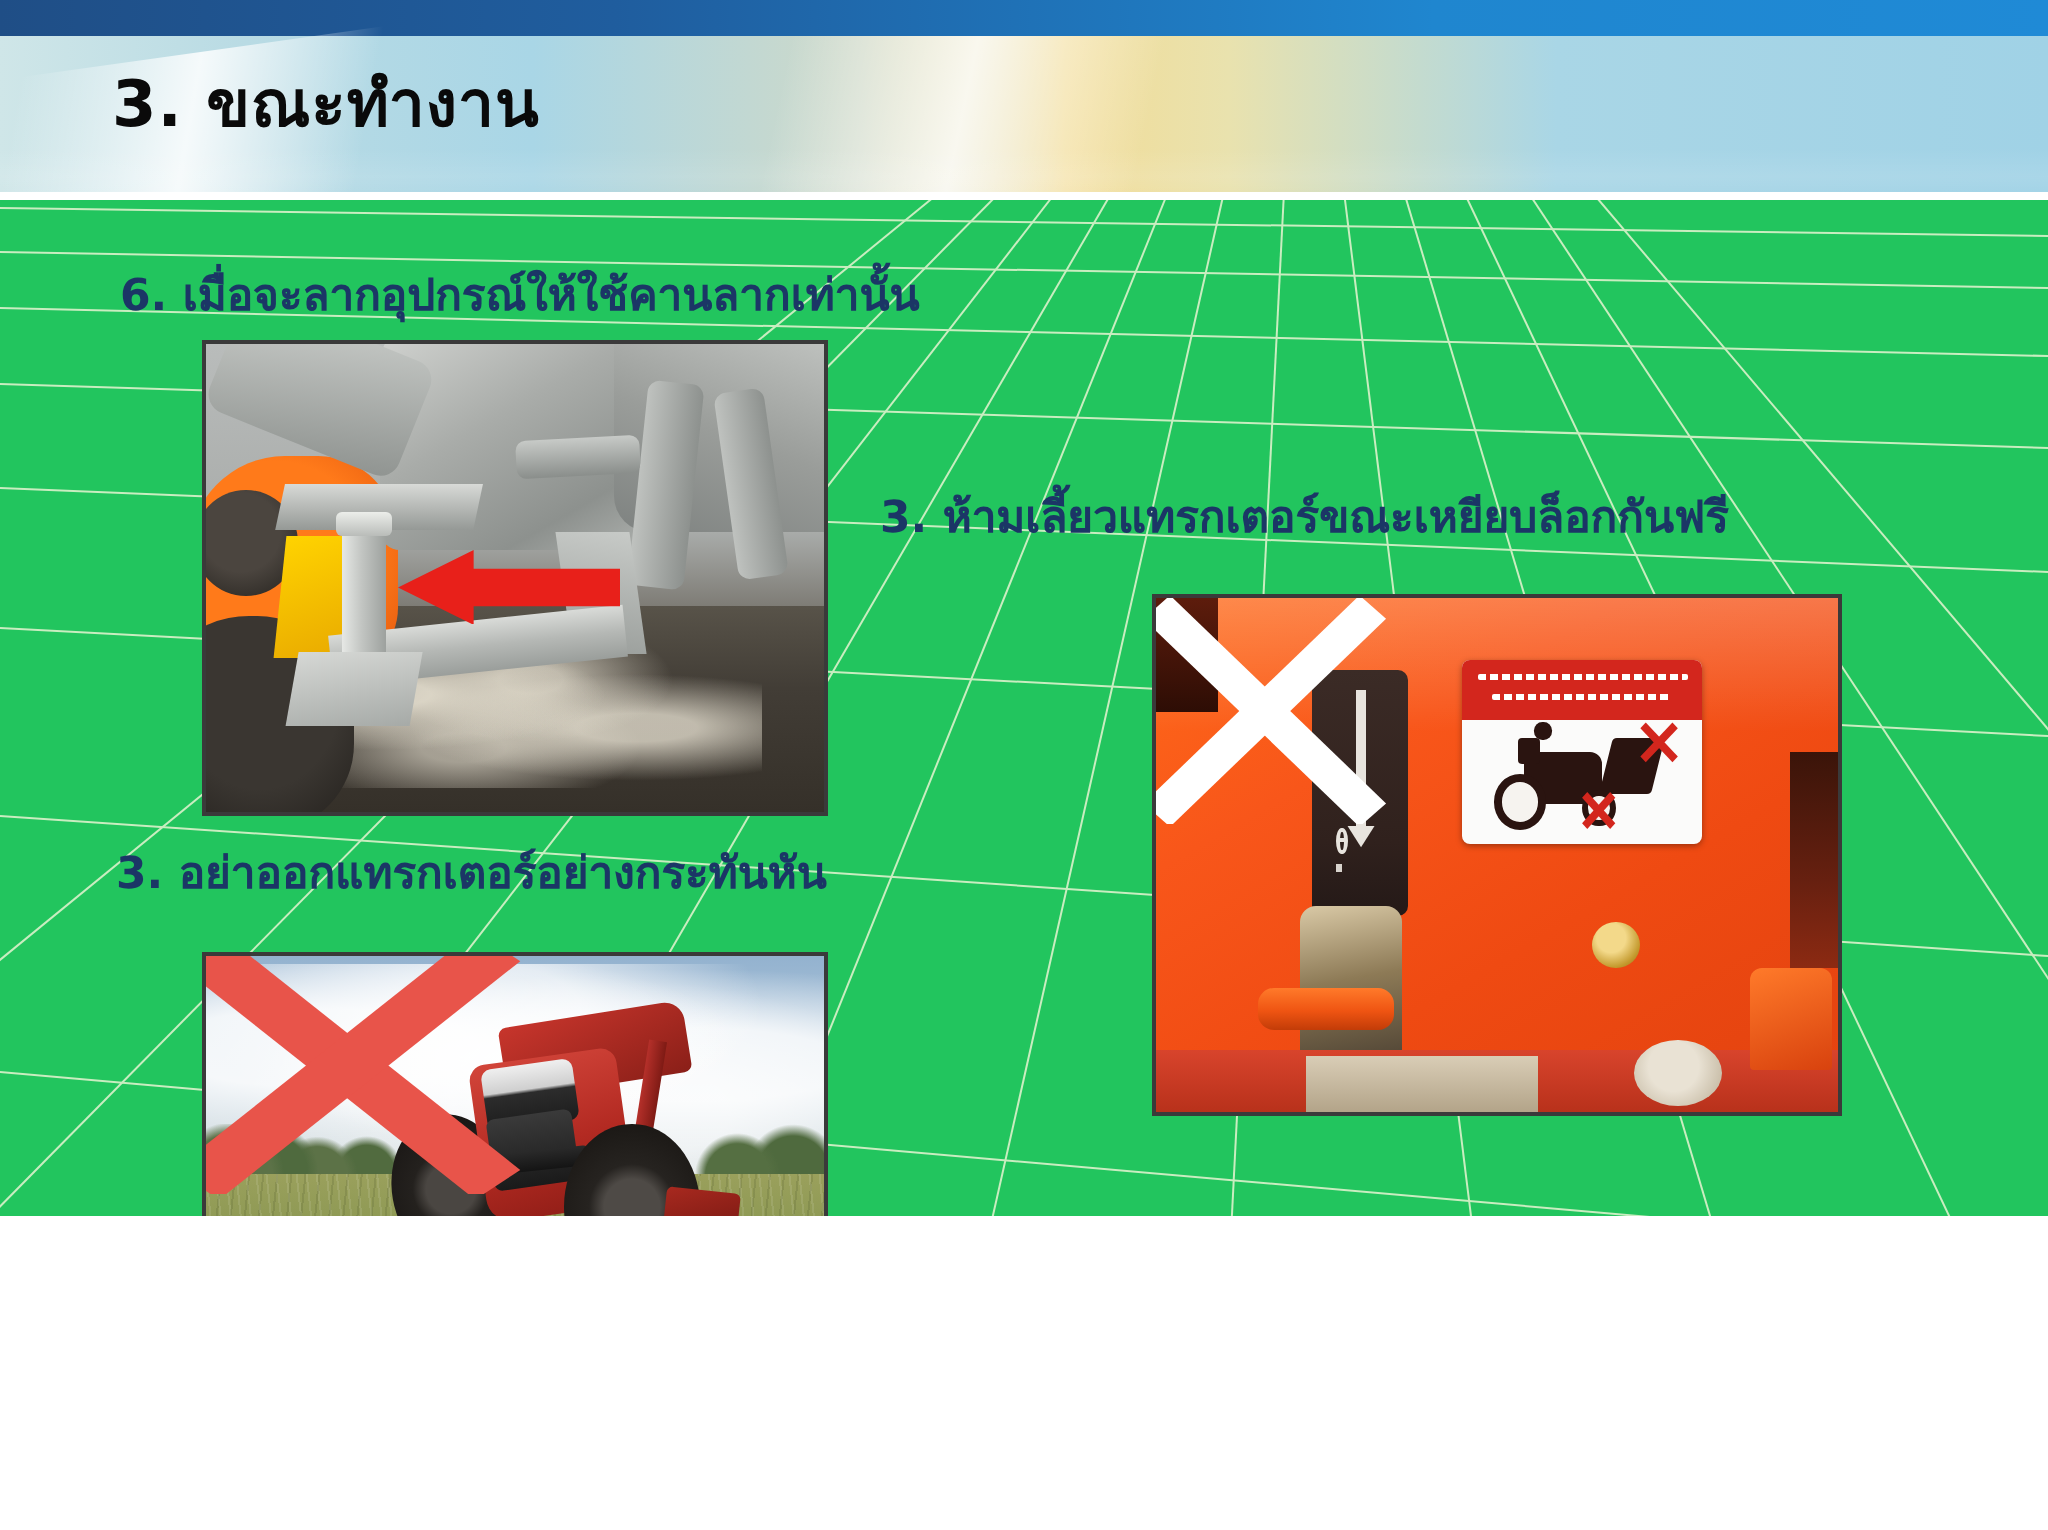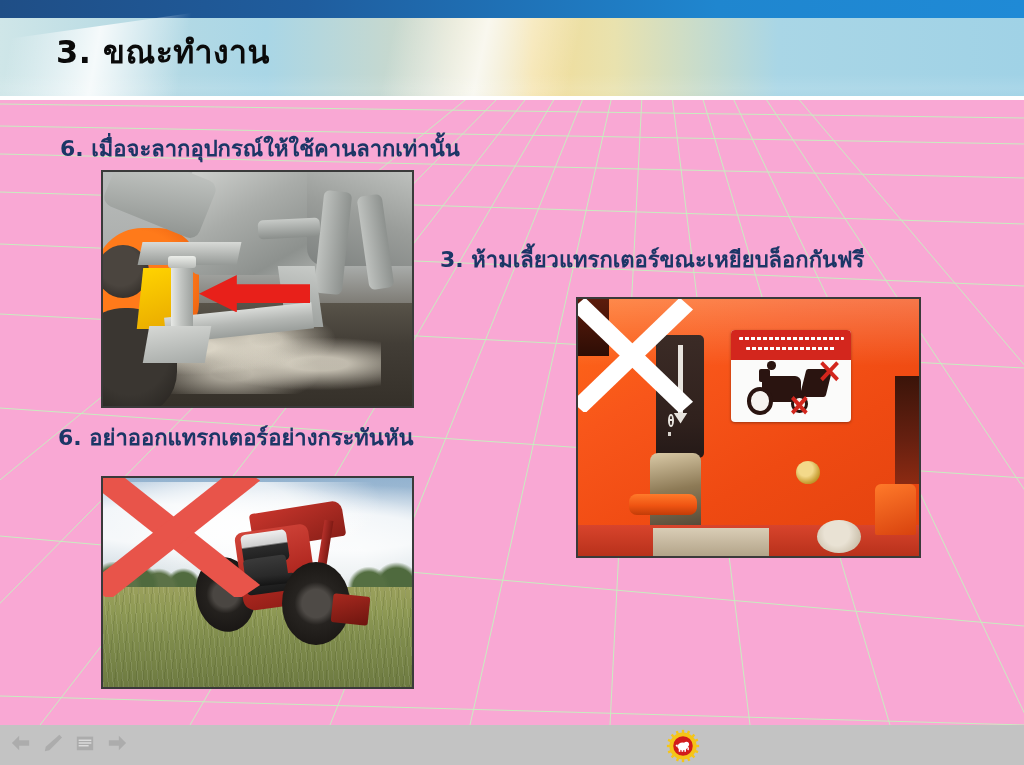--- a/index.html
+++ b/index.html
@@ -1,21 +1,21 @@
 <!DOCTYPE html>
 <html><head>
 <meta charset="utf-8">
 <style>
   * { margin:0; padding:0; box-sizing:border-box; }
   html, body {
     width:1024px; height:765px; overflow:hidden;
     font-family:"Liberation Sans", sans-serif;
     background:#ffffff;
   }
-  #slide { position:relative; width:1024px; height:765px; background:#f9a8d4; overflow:hidden; }
+  #slide { position:relative; width:1024px; height:608px; background:#22c55e; overflow:hidden; }
 
   
   .grid-layer { position:absolute; left:0; top:96px; width:1024px; height:629px; overflow:hidden; pointer-events:none; }
   .grid-layer svg { display:block; }
 
   
   .header { position:absolute; left:0; top:0; width:1024px; height:100px; overflow:hidden; }
   .header-band {
     position:absolute; left:0; top:0; width:1024px; height:18px;
     background:linear-gradient(to right,#1f4e86 0%, #1f5d9e 30%, #1f86cf 70%, #1f8ad6 100%);
@@ -285,21 +285,21 @@
       <div class="p1-pin-cap"></div>
       <div class="p1-bracket"></div>
       <div class="p1-arrow">
         <svg width="100%" height="100%" viewBox="0 0 100 40" preserveAspectRatio="none" xmlns="http://www.w3.org/2000/svg">
           <polygon points="100,10 34,10 34,0 0,20 34,40 34,30 100,30" fill="#e8201a"></polygon>
         </svg>
       </div>
     </div>
   </div>
 
-  <div class="caption" id="cap2">6. อย่าออกแทรกเตอร์อย่างกระทันหัน</div>
+  <div class="caption" id="cap2">3. อย่าออกแทรกเตอร์อย่างกระทันหัน</div>
 
   <div class="photo" id="photo2">
     <div class="photo-inner">
       <div class="p2-sky"></div>
       <div class="p2-clouds"></div>
       <div class="p2-trees"></div>
       <div class="p2-field"></div>
       <div class="p2-rear-wheel2"></div>
       <div class="p2-canopy"></div>
       <div class="p2-post"></div>

